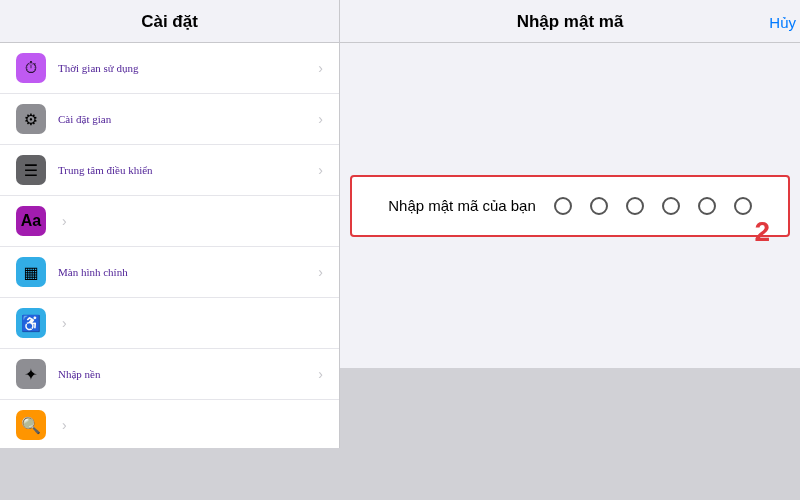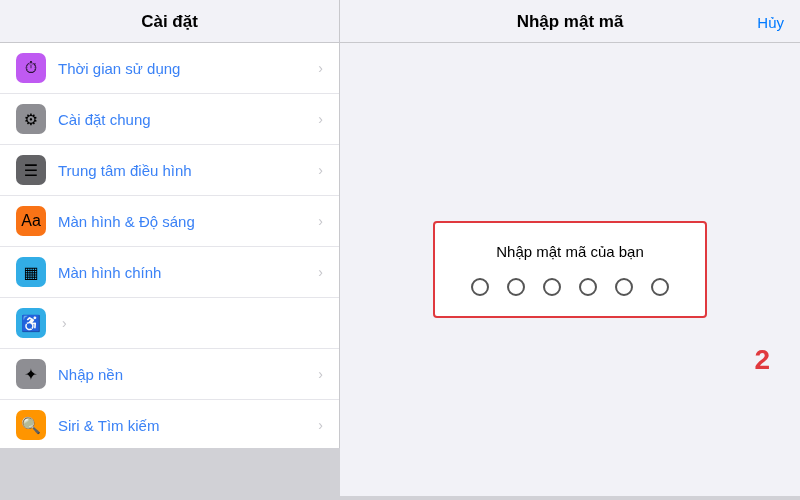--- a/index.html
+++ b/index.html
@@ -59,43 +59,44 @@
       display: flex;
       align-items: center;
       justify-content: center;
       margin-right: 12px;
       font-size: 16px;
       flex-shrink: 0;
     }
 
     .settings-item .item-label {
       flex: 1;
-      font-size: 15px;
-      color: #3b82f6;
+      font-size: 11px;
+      color: #4c1d95;
+      font-family: Liberation Serif, serif;
     }
 
     .settings-item .chevron {
       color: #c7c7cc;
       font-size: 14px;
       margin-left: 4px;
     }
 
     
     .ic-purple { background: #bf5af2; }
     .ic-gray { background: #8e8e93; }
     .ic-darkgray { background: #636366; }
-    .ic-blue { background: #f97316; }
+    .ic-blue { background: #a21caf; font-weight: bold; }
     .ic-blue2 { background: #32ade6; }
     .ic-orange { background: #ff9500; }
     .ic-red { background: #ff3b30; }
 
     
     .right-panel {
       flex: 1;
-      height: 496px;
+      height: 368px;
       background: #f2f2f7;
       display: flex;
       flex-direction: column;
     }
 
     .right-header {
       display: flex;
       align-items: center;
       justify-content: center;
       padding: 12px 16px 10px;
@@ -105,41 +106,41 @@
     }
 
     .right-header-title {
       font-size: 17px;
       font-weight: 600;
       color: #000;
     }
 
     .right-header-cancel {
       position: absolute;
-      right: 16px;
+      right: 4px;
       font-size: 15px;
       color: #007aff;
       cursor: pointer;
     }
 
     .right-content {
       flex: 1;
       display: flex;
       align-items: center;
       justify-content: center;
       position: relative;
     }
 
     .passcode-box {
       border: 2px solid #e0393e;
       border-radius: 4px;
       background: #fff;
       padding: 20px 36px;
       display: flex;
-      flex-direction: column;
+      flex-direction: row;
       align-items: center;
       gap: 18px;
       min-width: 240px;
     }
 
     .passcode-prompt {
       font-size: 15px;
       color: #000;
       text-align: center;
     }
@@ -190,50 +191,48 @@
   <div class="left-header">Cài đặt</div>
   <div class="settings-list">
 
   <div class="settings-item">
         <div class="icon-wrap ic-purple">⏱</div>
         <span class="item-label">Thời gian sử dụng</span>
         <span class="chevron">›</span>
       </div>
       <div class="settings-item">
         <div class="icon-wrap ic-gray">⚙</div>
-        <span class="item-label">Cài đặt chung</span>
+        <span class="item-label">Cài đặt gian</span>
         <span class="chevron">›</span>
       </div>
       <div class="settings-item">
         <div class="icon-wrap ic-darkgray">☰</div>
-        <span class="item-label">Trung tâm điều hình</span>
+        <span class="item-label">Trung tâm điều khiển</span>
         <span class="chevron">›</span>
       </div>
       <div class="settings-item">
         <div class="icon-wrap ic-blue">Aa</div>
-        <span class="item-label">Màn hình &amp; Độ sáng</span>
         <span class="chevron">›</span>
       </div>
       <div class="settings-item">
         <div class="icon-wrap ic-blue2">▦</div>
         <span class="item-label">Màn hình chính</span>
         <span class="chevron">›</span>
       </div>
       <div class="settings-item">
         <div class="icon-wrap ic-blue2">♿</div>
         <span class="chevron">›</span>
       </div>
       <div class="settings-item">
         <div class="icon-wrap ic-gray">✦</div>
         <span class="item-label">Nhập nền</span>
         <span class="chevron">›</span>
       </div>
       <div class="settings-item">
         <div class="icon-wrap ic-orange">🔍</div>
-        <span class="item-label">Siri &amp; Tìm kiếm</span>
         <span class="chevron">›</span>
       </div>
       <div class="settings-item highlighted step1-wrap">
         <div class="icon-wrap ic-red">👆</div>
         <span class="chevron">›</span>
         <span class="step1-number">1</span>
       </div>
     </div>
 </div>
 

